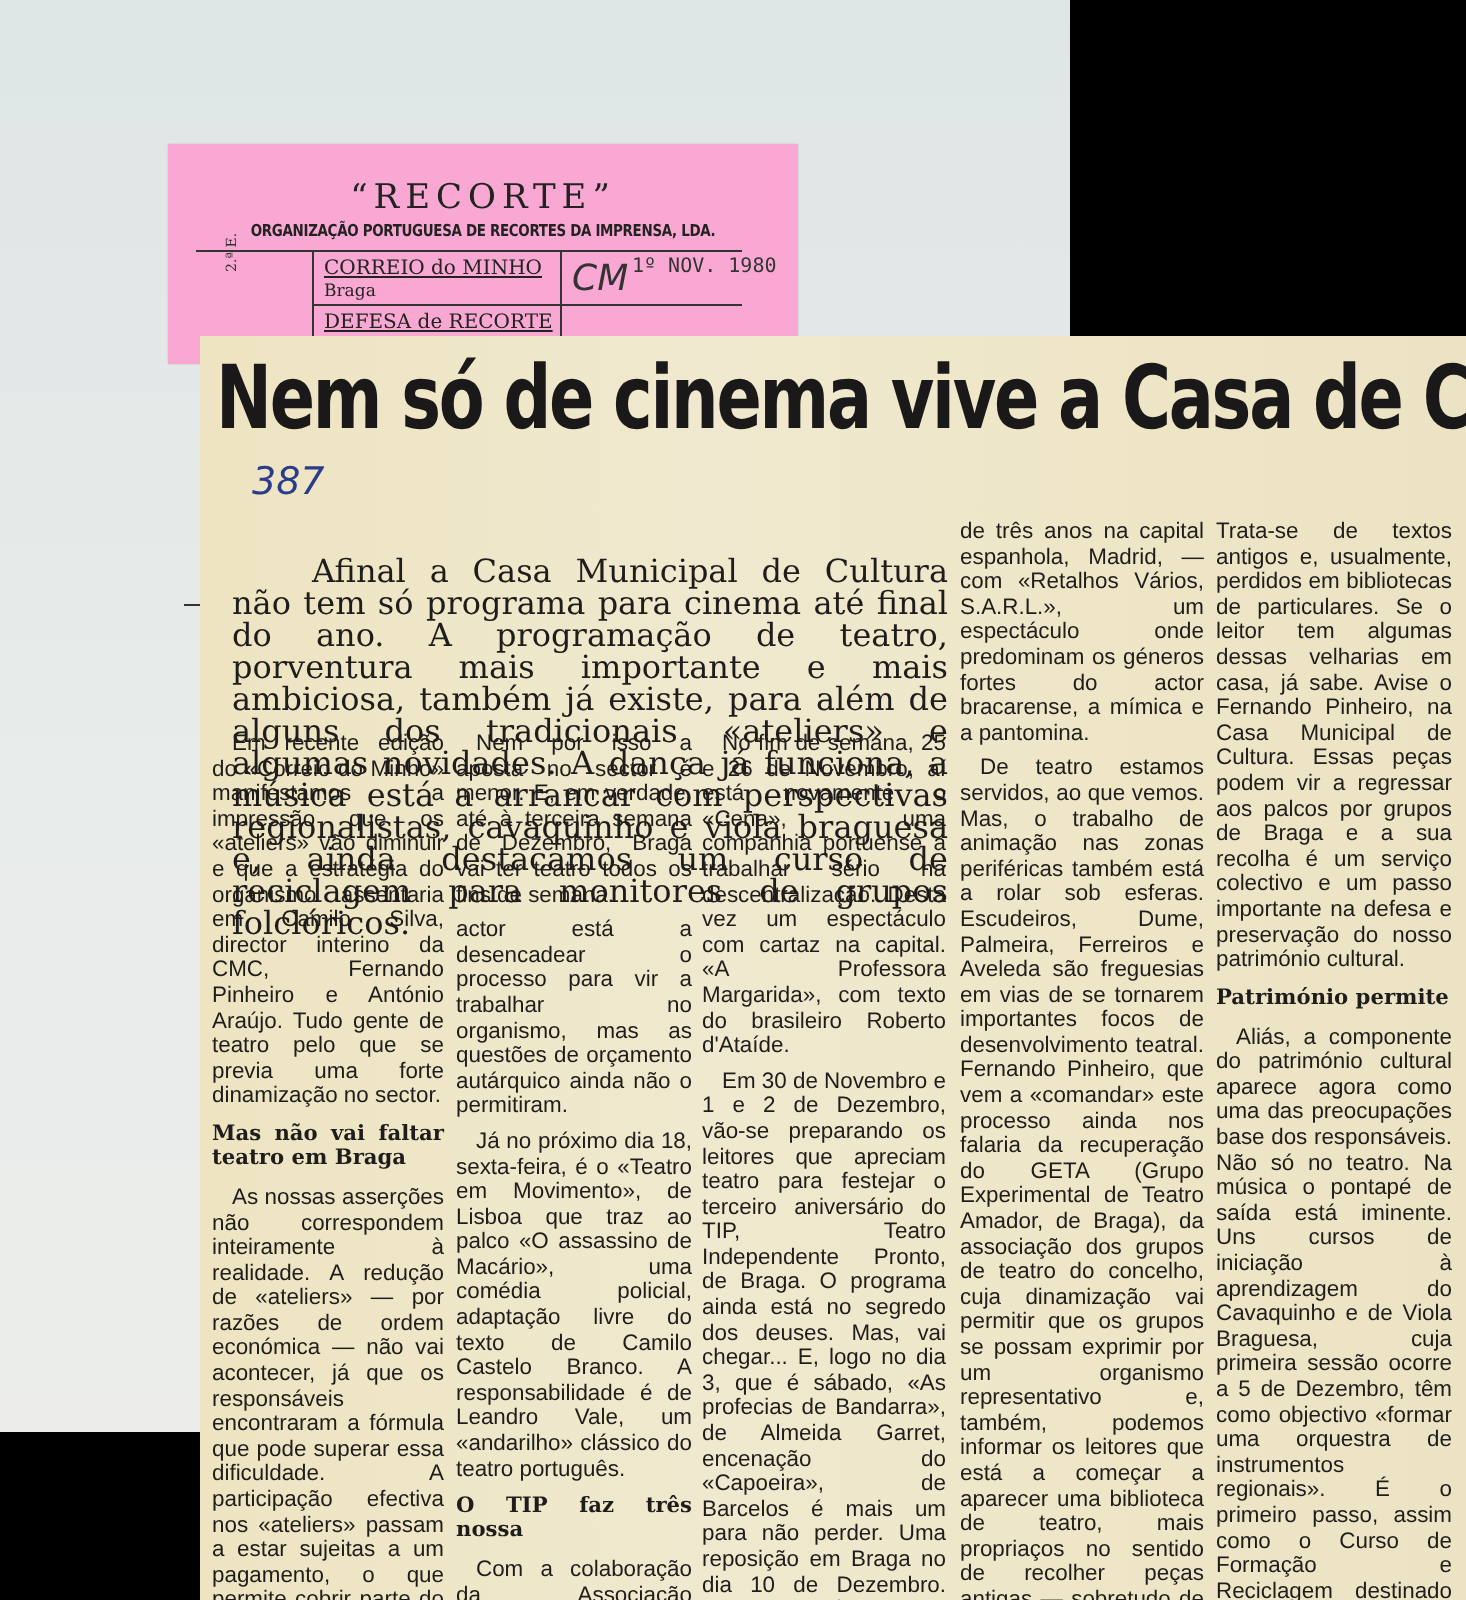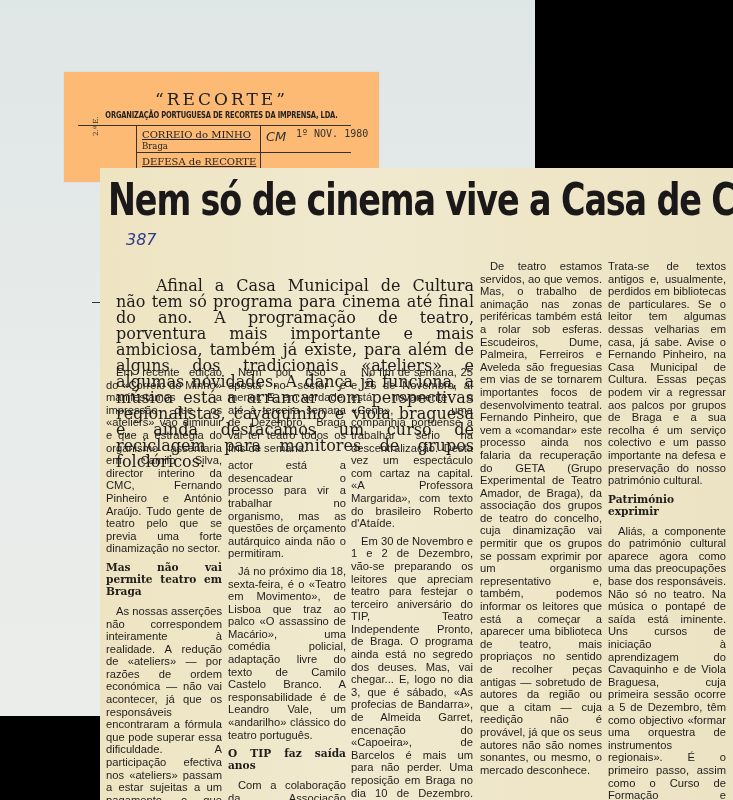--- a/index.html
+++ b/index.html
@@ -9,22 +9,22 @@
   }
   .bg-gradient {
     position:absolute; left:0; top:0; width:733px; height:800px;
     background:linear-gradient(180deg,#dfe6e6 0%,#e8ecea 50%,#ecedea 100%);
   }
   .black-top-right { position:absolute; left:535px; top:0; width:198px; height:168px; background:#000; }
   .black-bottom-left { position:absolute; left:0; top:716px; width:102px; height:84px; background:#000; }
 
   
   .slip {
-    position:absolute; left:64px; top:72px; width:315px; height:110px;
-    background:#fdba74;
+    position:absolute; left:84px; top:72px; width:315px; height:110px;
+    background:#f9a8d4;
     box-shadow:0 0 1px rgba(0,0,0,0.15);
   }
   .slip .brand {
     position:absolute; left:0; width:100%; top:17px; text-align:center;
     font-family:"DejaVu Serif", serif; font-size:17px; letter-spacing:3px; color:#222;
   }
   .slip .org {
     position:absolute; left:0; width:100%; top:38px; text-align:center;
     font-family:"DejaVu Sans", sans-serif; font-weight:bold; font-size:8.2px;
     color:#222; transform:scaleX(0.82); transform-origin:center; letter-spacing:-0.2px;
@@ -36,40 +36,40 @@
   .slip .paper-name {
     position:absolute; font-family:"DejaVu Serif", serif; font-size:10px; color:#222;text-decoration:underline;
   }
   .slip .paper-city {
     position:absolute; font-family:"DejaVu Serif", serif; font-size:8.5px; color:#222; 
   }
   .slip .hand-date {
     position:absolute; left:202px; top:56px; font-family:"DejaVu Sans Mono", monospace;
     font-size:10px; color:#333;
   }
-  .slip .hand-um { position:absolute; left:202px; top:57px; font-family:"DejaVu Sans", sans-serif; font-size:13px; color:#333; font-style:italic; }
+  .slip .hand-um { position:absolute; left:202px; top:57px; font-family:"DejaVu Sans", sans-serif; font-size:18px; color:#333; font-style:italic; }
   .slip .side-mark {
     position:absolute; left:28px; top:64px; font-family:"DejaVu Serif", serif; font-size:7px; color:#333;
     transform:rotate(-90deg); transform-origin:left top;
   }
 
   
   .clip {
     position:absolute; left:100px; top:168px; width:633px; height:632px;
     background:#efe7c9;
     background-image:linear-gradient(90deg,#eee4c2 0%,#f0e9cf 40%,#efe6c8 70%,#ece3c4 100%);
   }
   .headline {
     position:absolute; left:8px; top:8px; width:625px;
     font-family:"DejaVu Sans", sans-serif; font-weight:bold; font-size:44px; line-height:48px;
     color:#1a1818; letter-spacing:-1.5px; white-space:nowrap;
     transform:scaleX(0.76); transform-origin:left top;
   }
   .hand-number {
-    position:absolute; left:26px; top:62px; font-family:"DejaVu Sans", sans-serif; font-size:16px;
+    position:absolute; left:26px; top:62px; font-family:"DejaVu Sans", sans-serif; font-size:19px;
     color:#2b3c8a; font-style:italic;text-align:right;
   }
   .subhead {
     position:absolute; left:118px; top:66px; font-family:"DejaVu Serif", serif; font-size:20px;
     color:#1f1d1b; white-space:nowrap;
   }
   .lead {
     position:absolute; left:16px; top:98px; width:358px;
     font-family:"DejaVu Serif", serif; font-size:16px; line-height:16px; color:#1f1d1b;
     text-align:justify; text-indent:40px;margin-top:12px;
@@ -115,39 +115,40 @@
 
 <div class="margin-dash"></div>
 
 <div class="clip">
   <div class="headline">Nem só de cinema vive a Casa de Cultura</div>
   <div class="hand-number">387</div>
   <div class="lead">Afinal a Casa Municipal de Cultura não tem só programa para cinema até final do ano. A programação de teatro, porventura mais importante e mais ambiciosa, também já existe, para além de alguns dos tradicionais «ateliers» e algumas novidades. A dança já funciona, a música está a arrancar com perspectivas regionalistas, cavaquinho e viola braguesa e, ainda destacamos um curso de reciclagem para monitores de grupos folclóricos.</div>
 
   <div class="col c1">
     <p>Em recente edição do «Correio do Minho» manifestamos a impressão que os «ateliers» vão diminuir e que a estratégia do organismo assentaria em Camilo Silva, director interino da CMC, Fernando Pinheiro e António Araújo. Tudo gente de teatro pelo que se previa uma forte dinamização no sector.</p>
-    <h3>Mas não vai permite teatro em Braga</h3>
+    <h3>Mas não vai faltar teatro em Braga</h3>
     <p>As nossas asserções não correspondem inteiramente à realidade. A redução de «ateliers» — por razões de ordem económica — não vai acontecer, já que os responsáveis encontraram a fórmula que pode superar essa dificuldade. A participação efectiva nos «ateliers» passam a estar sujeitas a um pagamento, o que permite cobrir parte do «défice». Por outro lado, António Araújo ainda não está ao serviço da Casa de Cultura. A nossa afirmação baseava-se em informações que reputamos seguras e viemos a saber que, de facto, o</p>
   </div>
 
   <div class="col c2">
     <p>Nem por isso a aposta no sector é menor. E, em verdade, até à terceira semana de Dezembro, Braga vai ter teatro todos os fins de semana.</p>
     <p style="text-indent:0">actor está a desencadear o processo para vir a trabalhar no organismo, mas as questões de orçamento autárquico ainda não o permitiram.</p>
     <p>Já no próximo dia 18, sexta-feira, é o «Teatro em Movimento», de Lisboa que traz ao palco «O assassino de Macário», uma comédia policial, adaptação livre do texto de Camilo Castelo Branco. A responsabilidade é de Leandro Vale, um «andarilho» clássico do teatro português.</p>
-    <h3>O TIP faz saída anos</h3>
+    <h3>O TIP faz três nossa</h3>
     <p>Com a colaboração da Associação Académica da UM, a Casa de Cultura espera, no dia 22, porporcionar à cidade a possibilidade de ver «Três cuentos morenos», um trabalho do grupo uruguaio «Farándola Producciones», que veio a Portugal para participar no FITEI, no Porto.</p>
   </div>
 
   <div class="col c3">
     <p>No fim de semana, 25 e 26 de Novembro, aí está novamente o «Cena», uma companhia portuense a trabalhar sério na descentralização. Desta vez um espectáculo com cartaz na capital. «A Professora Margarida», com texto do brasileiro Roberto d'Ataíde.</p>
     <p>Em 30 de Novembro e 1 e 2 de Dezembro, vão-se preparando os leitores que apreciam teatro para festejar o terceiro aniversário do TIP, Teatro Independente Pronto, de Braga. O programa ainda está no segredo dos deuses. Mas, vai chegar... E, logo no dia 3, que é sábado, «As profecias de Bandarra», de Almeida Garret, encenação do «Capoeira», de Barcelos é mais um para não perder. Uma reposição em Braga no dia 10 de Dezembro. «Bocage», de Romeu Correia em versão de responsabilidade do grupo de Joane, «Construção» e, finalmente, nos dias 16 e 17, a fechar o ciclo, António Araújo, «Tónó», reaparece em Braga — depois</p>
   </div>
 
   <div class="col c4">
+    <p style="text-indent:0">de três anos na capital espanhola, Madrid, — com «Retalhos Vários, S.A.R.L.», um espectáculo onde predominam os géneros fortes do actor bracarense, a mímica e a pantomina.</p>
     <p>De teatro estamos servidos, ao que vemos. Mas, o trabalho de animação nas zonas periféricas também está a rolar sob esferas. Escudeiros, Dume, Palmeira, Ferreiros e Aveleda são freguesias em vias de se tornarem importantes focos de desenvolvimento teatral. Fernando Pinheiro, que vem a «comandar» este processo ainda nos falaria da recuperação do GETA (Grupo Experimental de Teatro Amador, de Braga), da associação dos grupos de teatro do concelho, cuja dinamização vai permitir que os grupos se possam exprimir por um organismo representativo e, também, podemos informar os leitores que está a começar a aparecer uma biblioteca de teatro, mais propriaços no sentido de recolher peças antigas — sobretudo de autores da região ou que a citam — cuja reedição não é provável, já que os seus autores não são nomes sonantes, ou mesmo, o mercado desconhece.</p>
   </div>
 
   <div class="col c5">
     <p style="text-indent:0">Trata-se de textos antigos e, usualmente, perdidos em bibliotecas de particulares. Se o leitor tem algumas dessas velharias em casa, já sabe. Avise o Fernando Pinheiro, na Casa Municipal de Cultura. Essas peças podem vir a regressar aos palcos por grupos de Braga e a sua recolha é um serviço colectivo e um passo importante na defesa e preservação do nosso património cultural.</p>
-    <h3>Património exprimir</h3>
+    <h3>Património permite</h3>
     <p>Aliás, a componente do património cultural aparece agora como uma das preocupações base dos responsáveis. Não só no teatro. Na música o pontapé de saída está iminente. Uns cursos de iniciação à aprendizagem do Cavaquinho e de Viola Braguesa, cuja primeira sessão ocorre a 5 de Dezembro, têm como objectivo «formar uma orquestra de instrumentos regionais». É o primeiro passo, assim como o Curso de Formação e Reciclagem destinado a Monitores/Ensaiadores de grupos folclóricos de Braga, tem como horizonte «fornecer noções de genuinidade e pureza etnográficas e folclóricas». Cultura e Património, como se vê.</p>
   </div>
 </div>
 
 </body></html>

